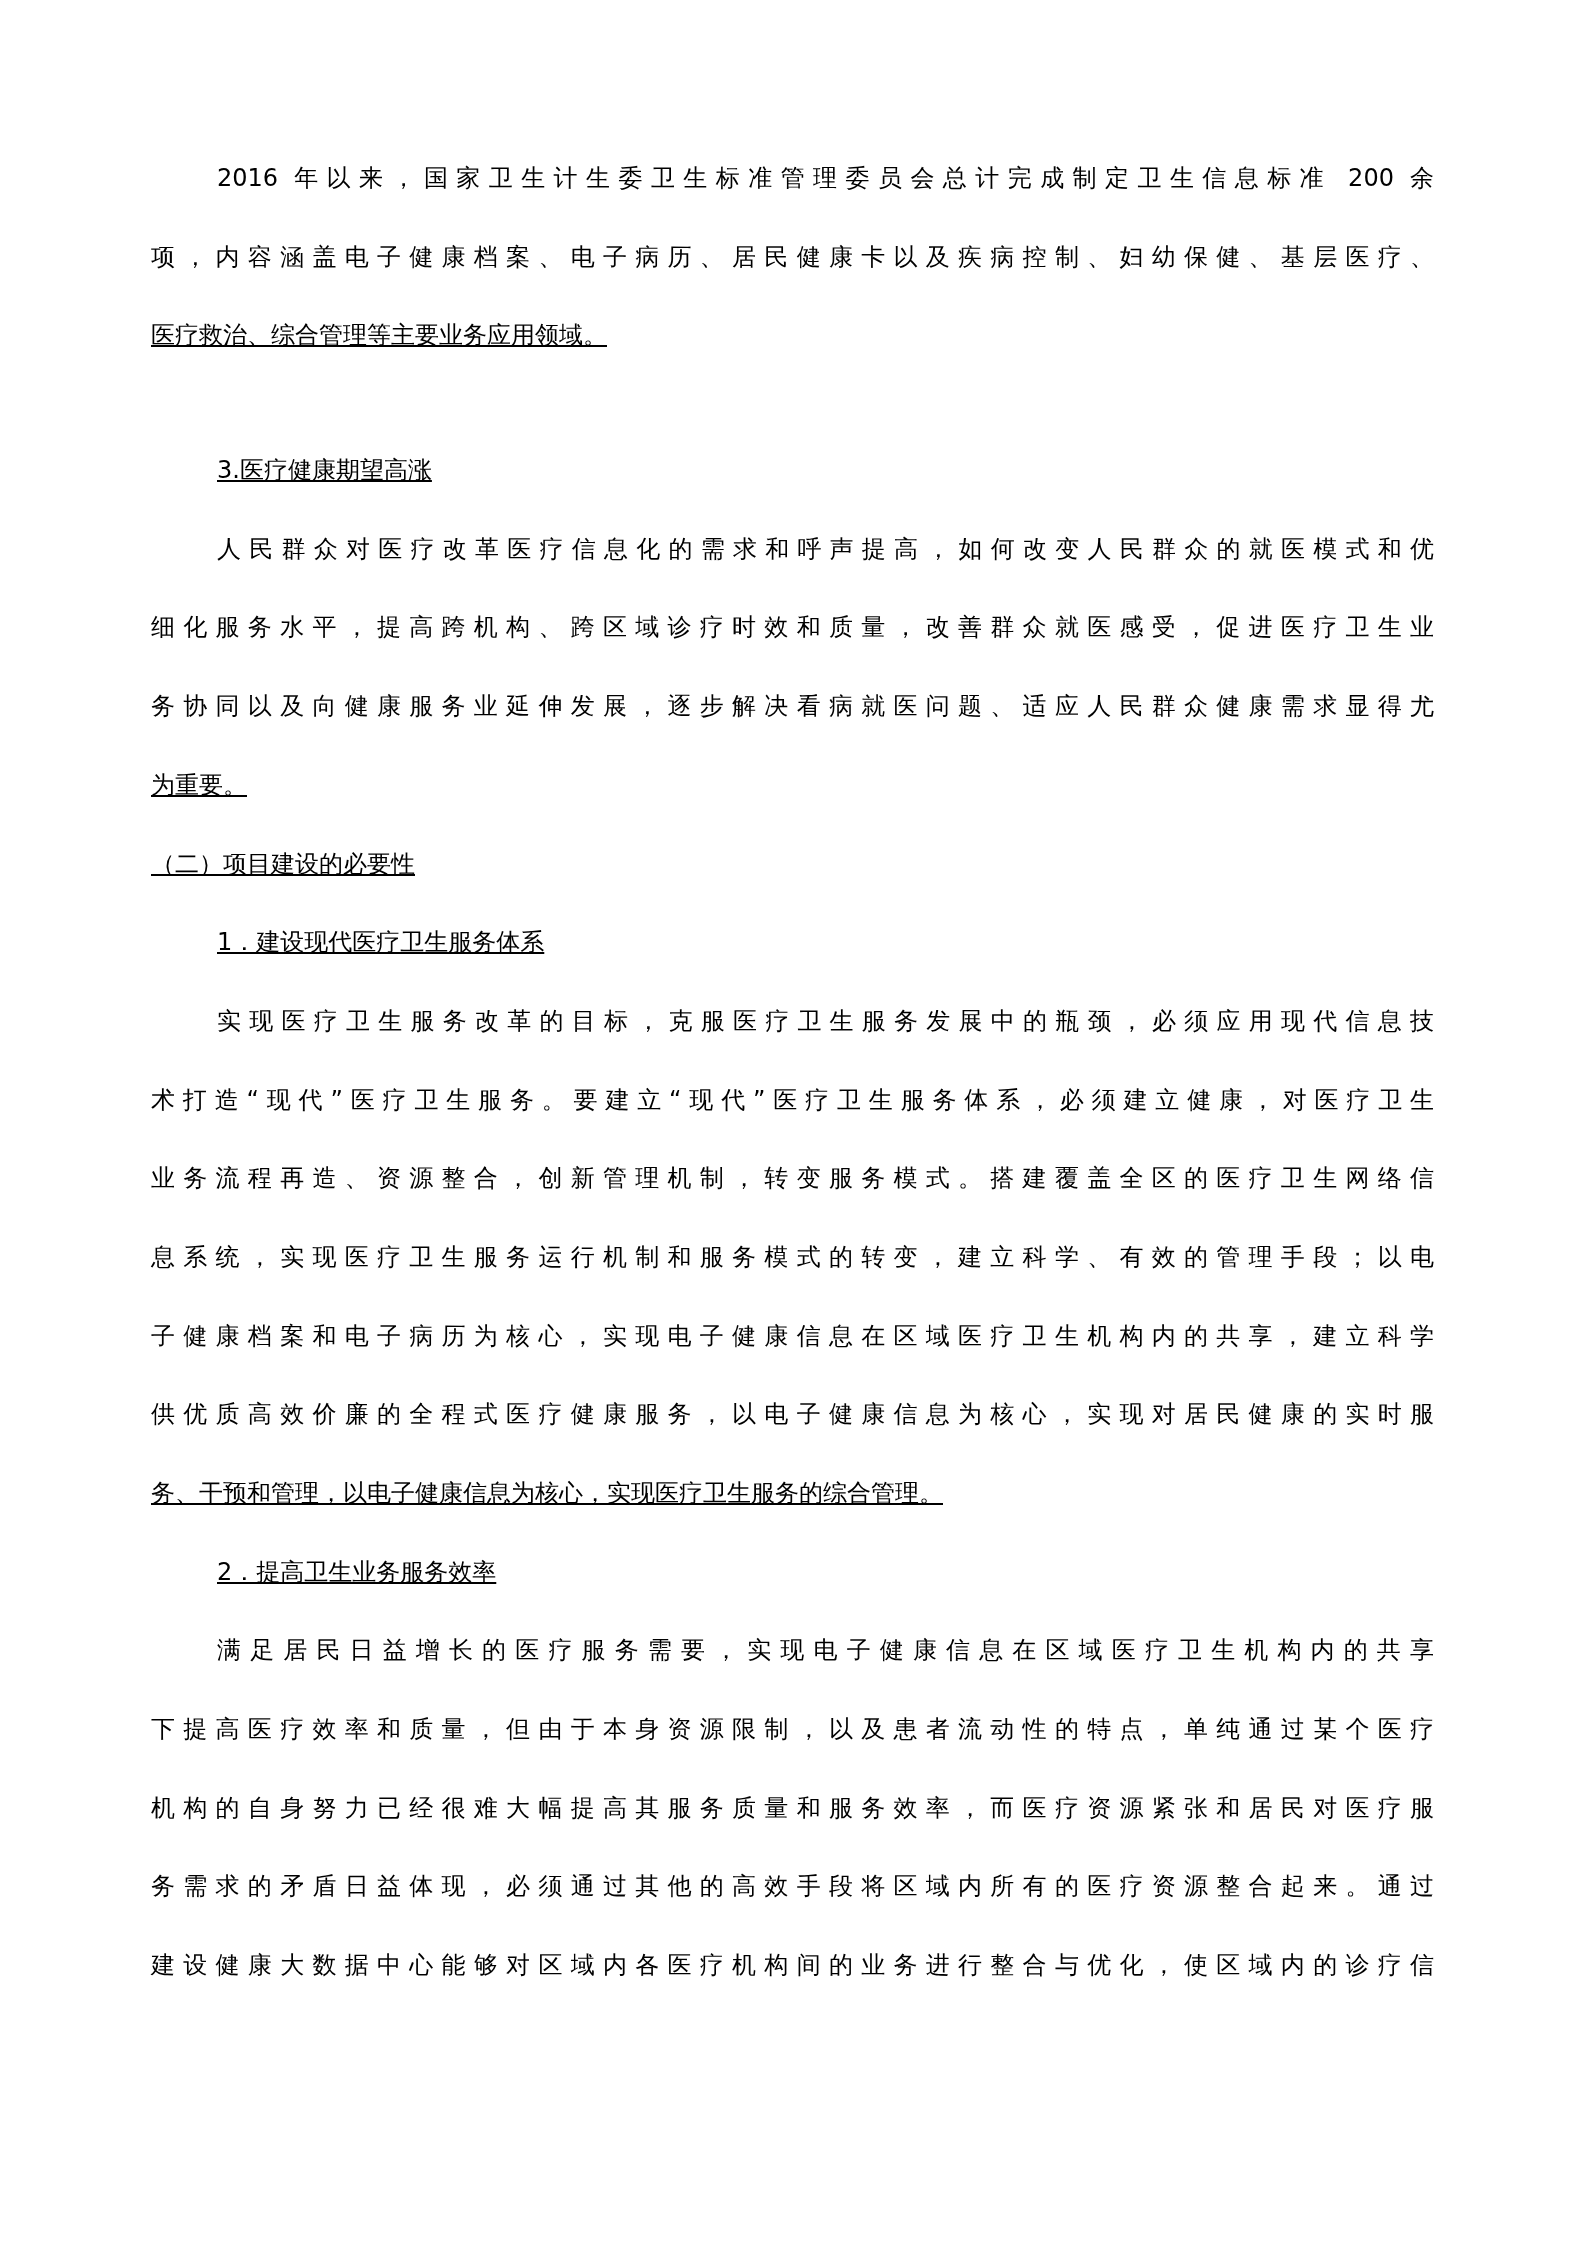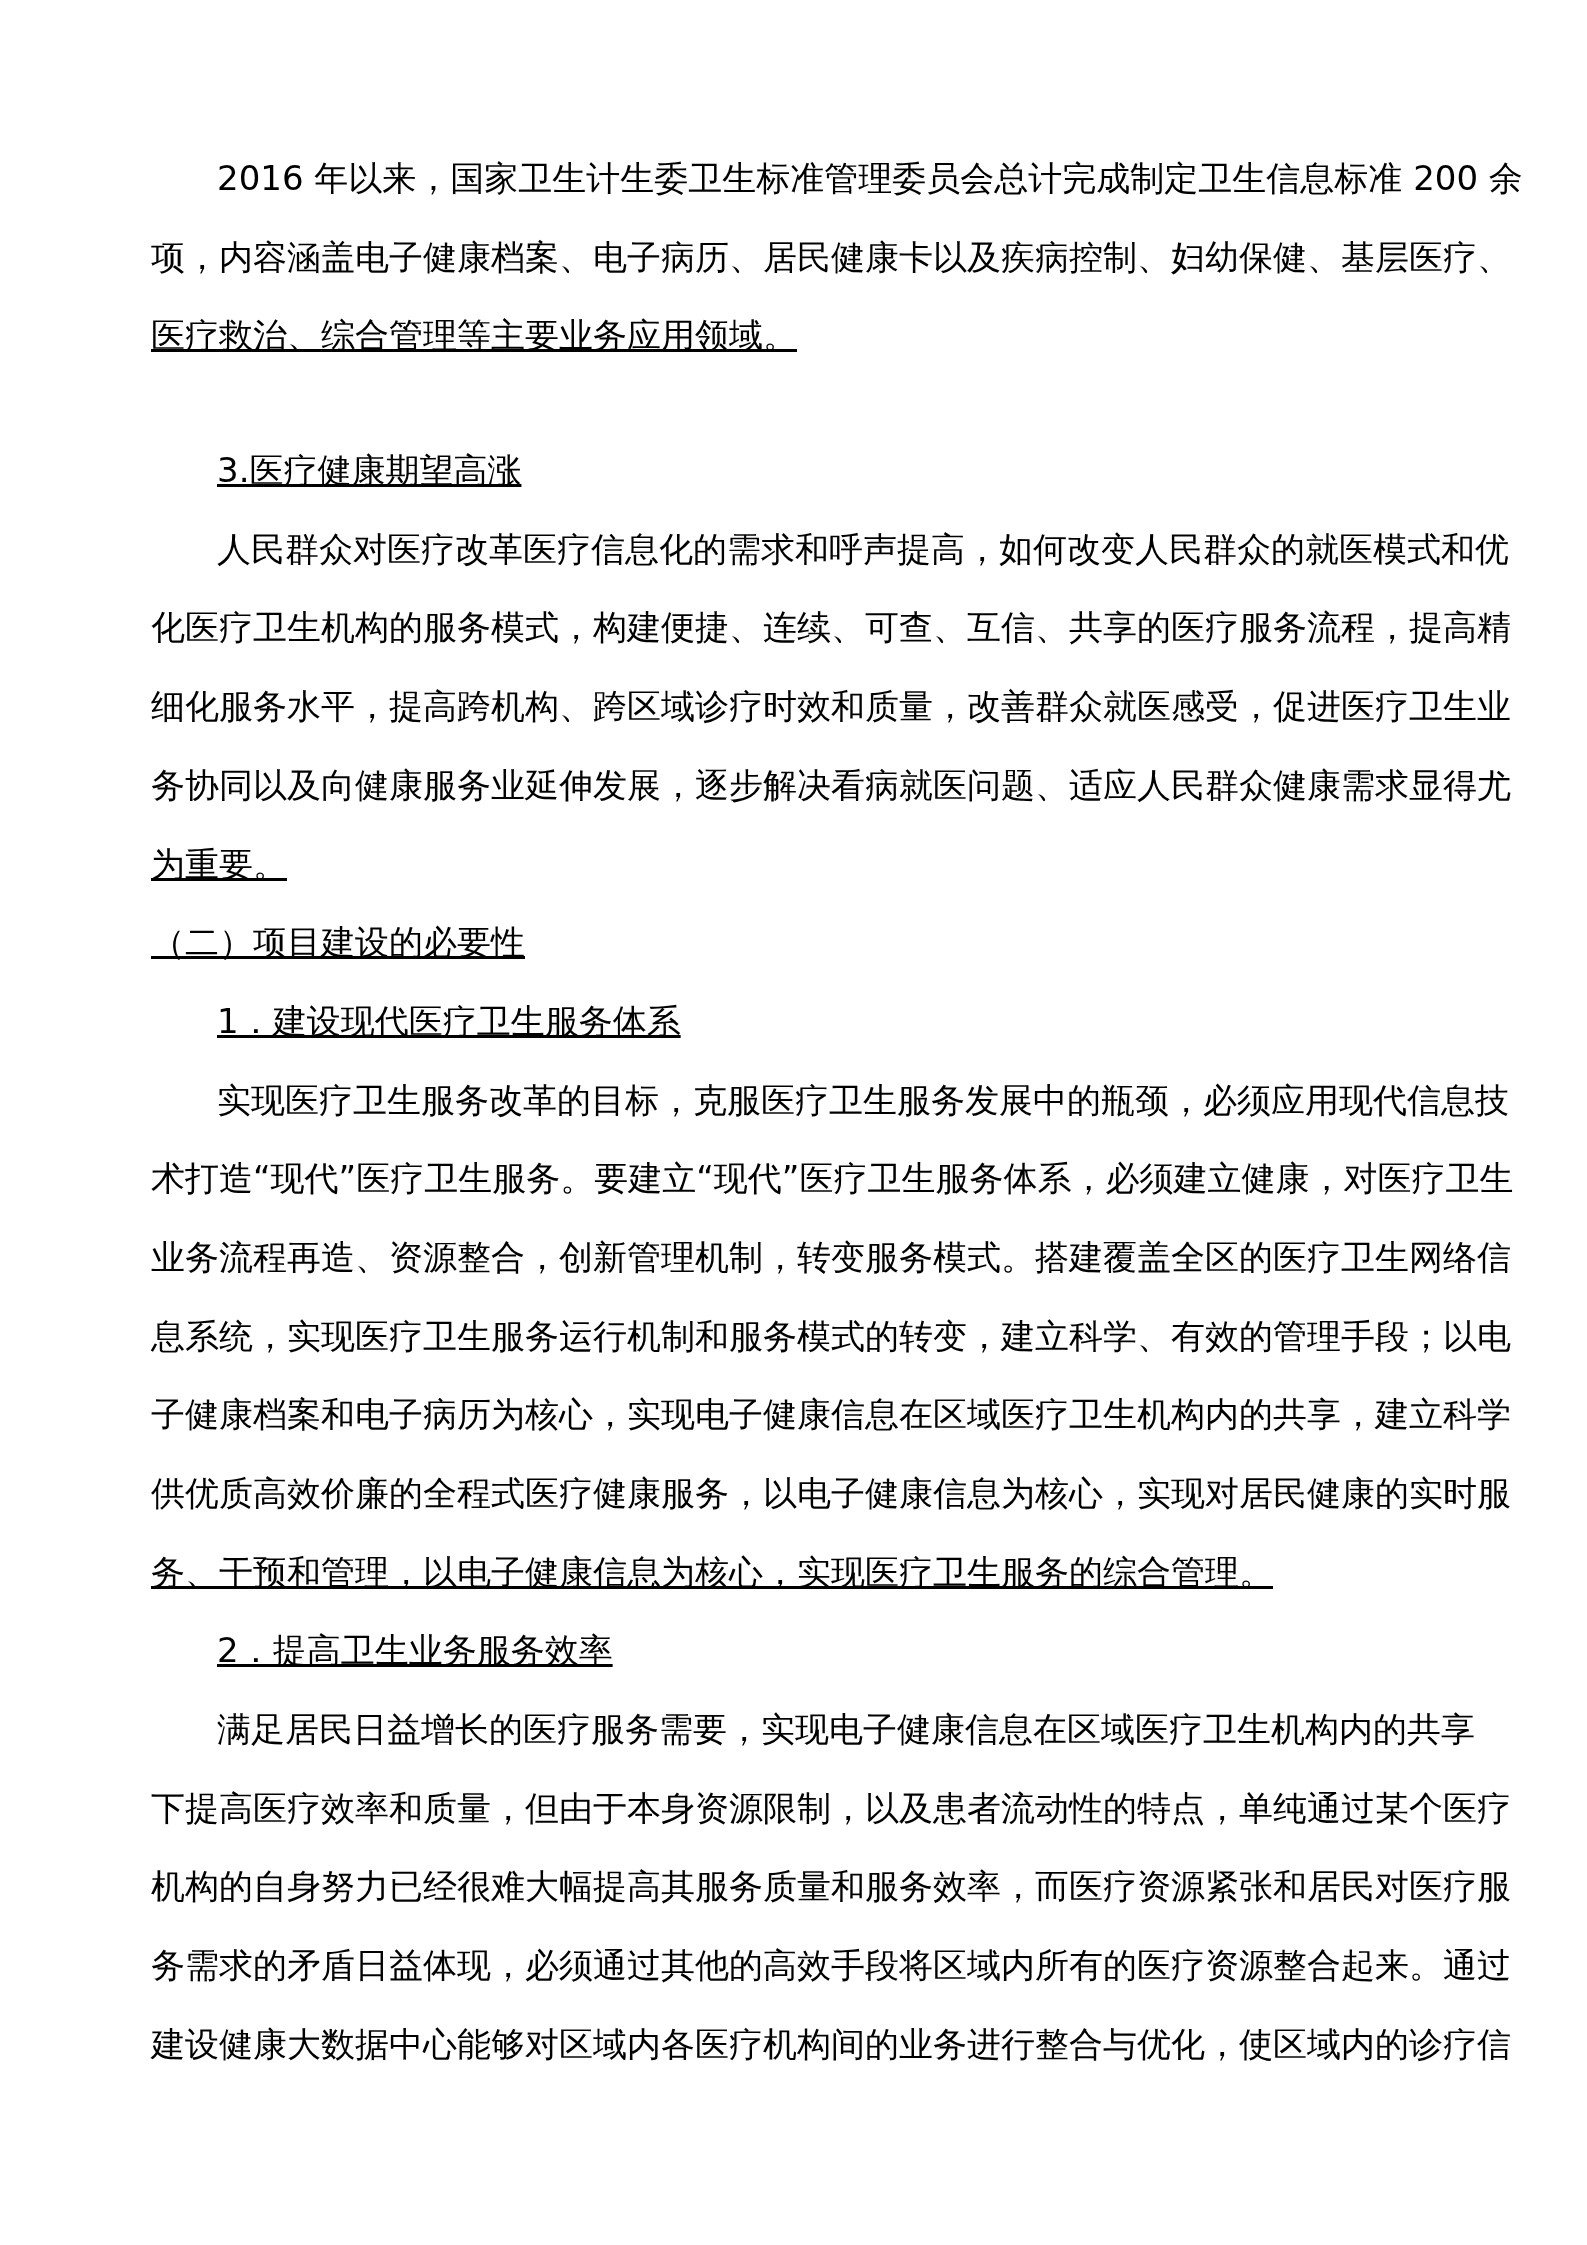--- a/index.html
+++ b/index.html
@@ -18,21 +18,21 @@
     .page {
       position: absolute;
       left: 151px;
       top: 139px;
       width: 1283px;
     }
     .line {
       display: block;
       height: 78.7px;
       line-height: 78.7px;
-      font-size: 34px;
+      font-size: 24px;
       white-space: nowrap;
       text-align: justify;
       text-align-last: justify;
       overflow: visible;
     }
     .line.last { text-align-last: left; text-decoration: underline; }
     .line.indent { padding-left: 66px; }
     .gap { height: 56px; }
   </style>
 </head>
@@ -45,21 +45,20 @@
     <span class="line">项，内容涵盖电子健康档案、电子病历、居民健康卡以及疾病控制、妇幼保健、基层医疗、</span>
     <span class="line last">医疗救治、综合管理等主要业务应用领域。</span>
   </div>
 
   <div class="gap"></div>
 
   <span class="line indent last">3.医疗健康期望高涨</span>
 
   <div>
     <span class="line indent">人民群众对医疗改革医疗信息化的需求和呼声提高，如何改变人民群众的就医模式和优</span>
-    <span class="line">化医疗卫生机构的服务模式，构建便捷、连续、可查、互信、共享的医疗服务流程，提高精</span>
     <span class="line">细化服务水平，提高跨机构、跨区域诊疗时效和质量，改善群众就医感受，促进医疗卫生业</span>
     <span class="line">务协同以及向健康服务业延伸发展，逐步解决看病就医问题、适应人民群众健康需求显得尤</span>
     <span class="line last">为重要。</span>
   </div>
 
   <span class="line last">（二）项目建设的必要性</span>
 
   <span class="line indent last">1．建设现代医疗卫生服务体系</span>
 
   <div>

